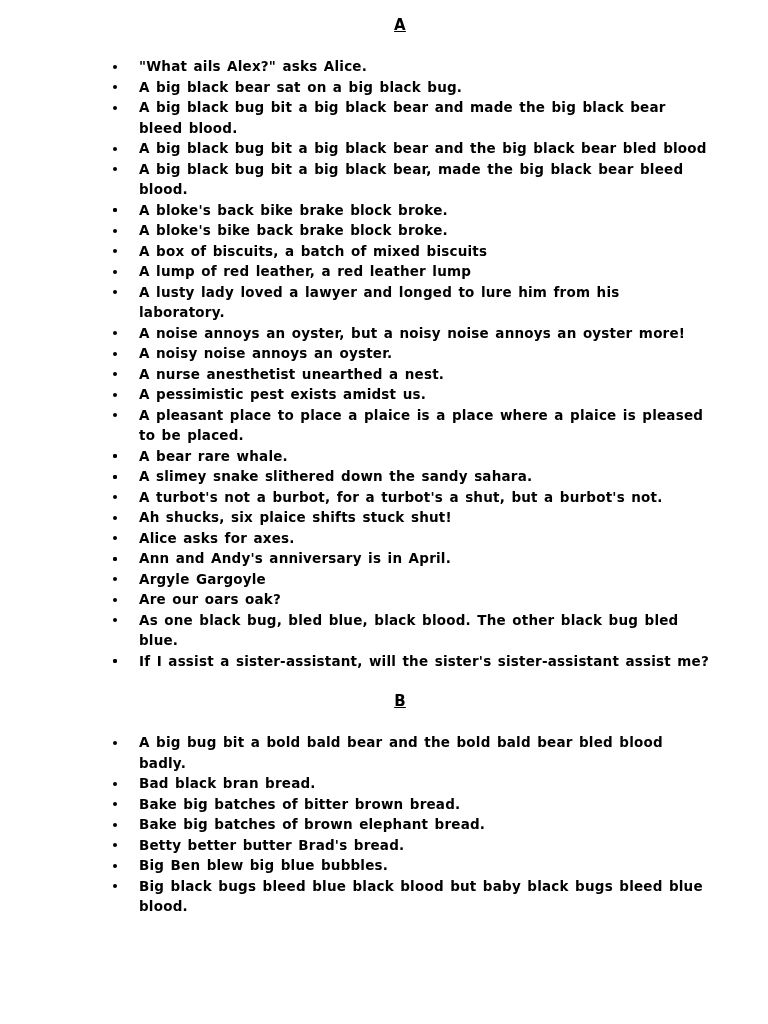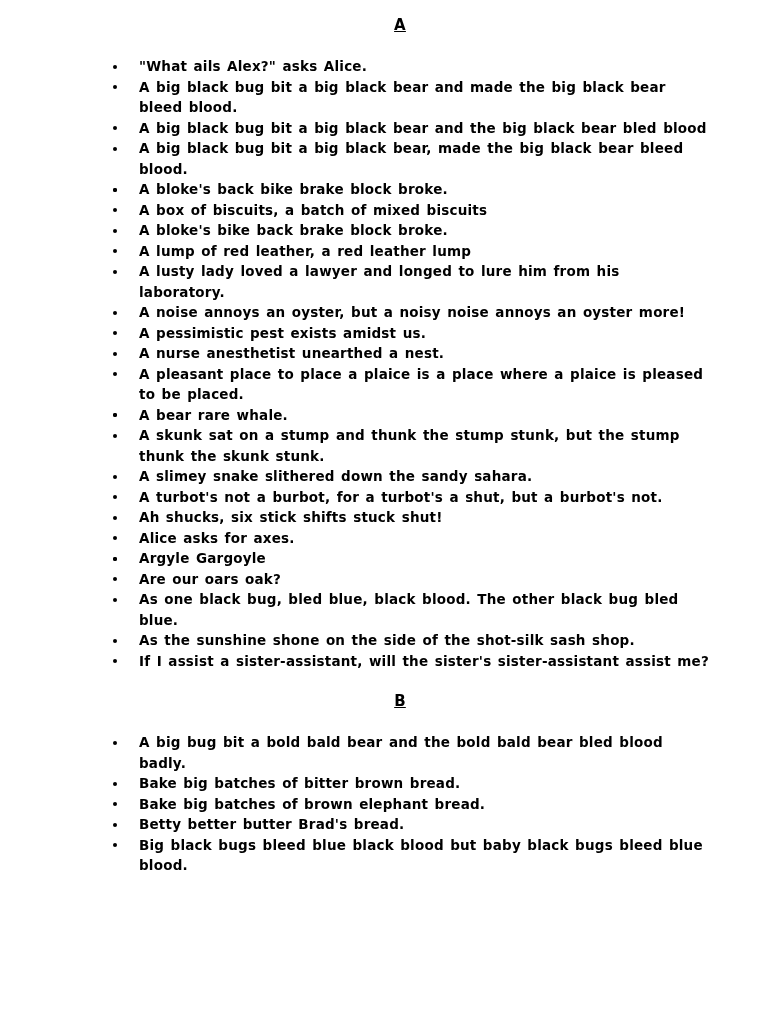--- a/index.html
+++ b/index.html
@@ -64,20 +64,24 @@
 
     <section class="section">
       <h2 class="section-heading">A</h2>
       <ul class="twister-list">
 
           <li>
             <span class="bullet"></span>
             <span>"What ails Alex?" asks Alice.</span>
           </li>
 
+          <li>
+            <span class="bullet"></span>
+            <span>A big black bear sat on a big black bug.</span>
+          </li>
 
           <li>
             <span class="bullet"></span>
             <span>A big black bug bit a big black bear and made the big black bear bleed blood.</span>
           </li>
 
           <li>
             <span class="bullet"></span>
             <span>A big black bug bit a big black bear and the big black bear bled blood</span>
           </li>
@@ -91,150 +95,164 @@
             <span class="bullet"></span>
           </li>
 
           <li>
             <span class="bullet"></span>
             <span>A bloke's back bike brake block broke.</span>
           </li>
 
           <li>
             <span class="bullet"></span>
+            <span>A bloke's bike back brake block broke.</span>
+          </li>
+
+          <li>
+            <span class="bullet"></span>
             <span>A box of biscuits, a batch of mixed biscuits</span>
           </li>
 
           <li>
             <span class="bullet"></span>
-            <span>A bloke's bike back brake block broke.</span>
-          </li>
-
-          <li>
-            <span class="bullet"></span>
             <span>A lump of red leather, a red leather lump</span>
           </li>
 
           <li>
             <span class="bullet"></span>
             <span>A lusty lady loved a lawyer and longed to lure him from his laboratory.</span>
           </li>
 
           <li>
             <span class="bullet"></span>
             <span>A noise annoys an oyster, but a noisy noise annoys an oyster more!</span>
           </li>
 
+          <li>
+            <span class="bullet"></span>
+            <span>A noisy noise annoys an oyster.</span>
+          </li>
+
+          <li>
+            <span class="bullet"></span>
+            <span>A nurse anesthetist unearthed a nest.</span>
+          </li>
 
           <li>
             <span class="bullet"></span>
             <span>A pessimistic pest exists amidst us.</span>
           </li>
 
           <li>
             <span class="bullet"></span>
-            <span>A nurse anesthetist unearthed a nest.</span>
-          </li>
-
-          <li>
-            <span class="bullet"></span>
             <span>A pleasant place to place a plaice is a place where a plaice is pleased to be placed.</span>
           </li>
 
           <li>
             <span class="bullet"></span>
           </li>
 
           <li>
             <span class="bullet"></span>
             <span>A bear rare whale.</span>
           </li>
 
           <li>
             <span class="bullet"></span>
-            <span>A skunk sat on a stump and thunk the stump stunk, but the stump thunk the skunk stunk.</span>
           </li>
 
           <li>
             <span class="bullet"></span>
             <span>A slimey snake slithered down the sandy sahara.</span>
           </li>
 
           <li>
             <span class="bullet"></span>
             <span>A turbot's not a burbot, for a turbot's a shut, but a burbot's not.</span>
           </li>
 
           <li>
             <span class="bullet"></span>
-            <span>Ah shucks, six stick shifts stuck shut!</span>
+            <span>Ah shucks, six plaice shifts stuck shut!</span>
           </li>
 
           <li>
             <span class="bullet"></span>
             <span>Alice asks for axes.</span>
           </li>
 
           <li>
             <span class="bullet"></span>
           </li>
 
+          <li>
+            <span class="bullet"></span>
+            <span>Ann and Andy's anniversary is in April.</span>
+          </li>
 
           <li>
             <span class="bullet"></span>
             <span>Argyle Gargoyle</span>
           </li>
 
           <li>
             <span class="bullet"></span>
             <span>Are our oars oak?</span>
           </li>
 
           <li>
             <span class="bullet"></span>
             <span>As one black bug, bled blue, black blood. The other black bug bled blue.</span>
           </li>
 
           <li>
             <span class="bullet"></span>
-            <span>As the sunshine shone on the side of the shot-silk sash shop.</span>
           </li>
 
           <li>
             <span class="bullet"></span>
             <span>If I assist a sister-assistant, will the sister's sister-assistant assist me?</span>
           </li>
         </ul>
     </section>
 
     <section class="section">
       <h2 class="section-heading">B</h2>
       <ul class="twister-list">
 
           <li>
             <span class="bullet"></span>
             <span>A big bug bit a bold bald bear and the bold bald bear bled blood badly.</span>
           </li>
 
+          <li>
+            <span class="bullet"></span>
+            <span>Bad black bran bread.</span>
+          </li>
 
           <li>
             <span class="bullet"></span>
             <span>Bake big batches of bitter brown bread.</span>
           </li>
 
           <li>
             <span class="bullet"></span>
             <span>Bake big batches of brown elephant bread.</span>
           </li>
 
           <li>
             <span class="bullet"></span>
             <span>Betty better butter Brad's bread.</span>
           </li>
 
+          <li>
+            <span class="bullet"></span>
+            <span>Big Ben blew big blue bubbles.</span>
+          </li>
 
           <li>
             <span class="bullet"></span>
             <span>Big black bugs bleed blue black blood but baby black bugs bleed blue blood.</span>
           </li>
 
         </ul>
     </section>
 
   </div>

